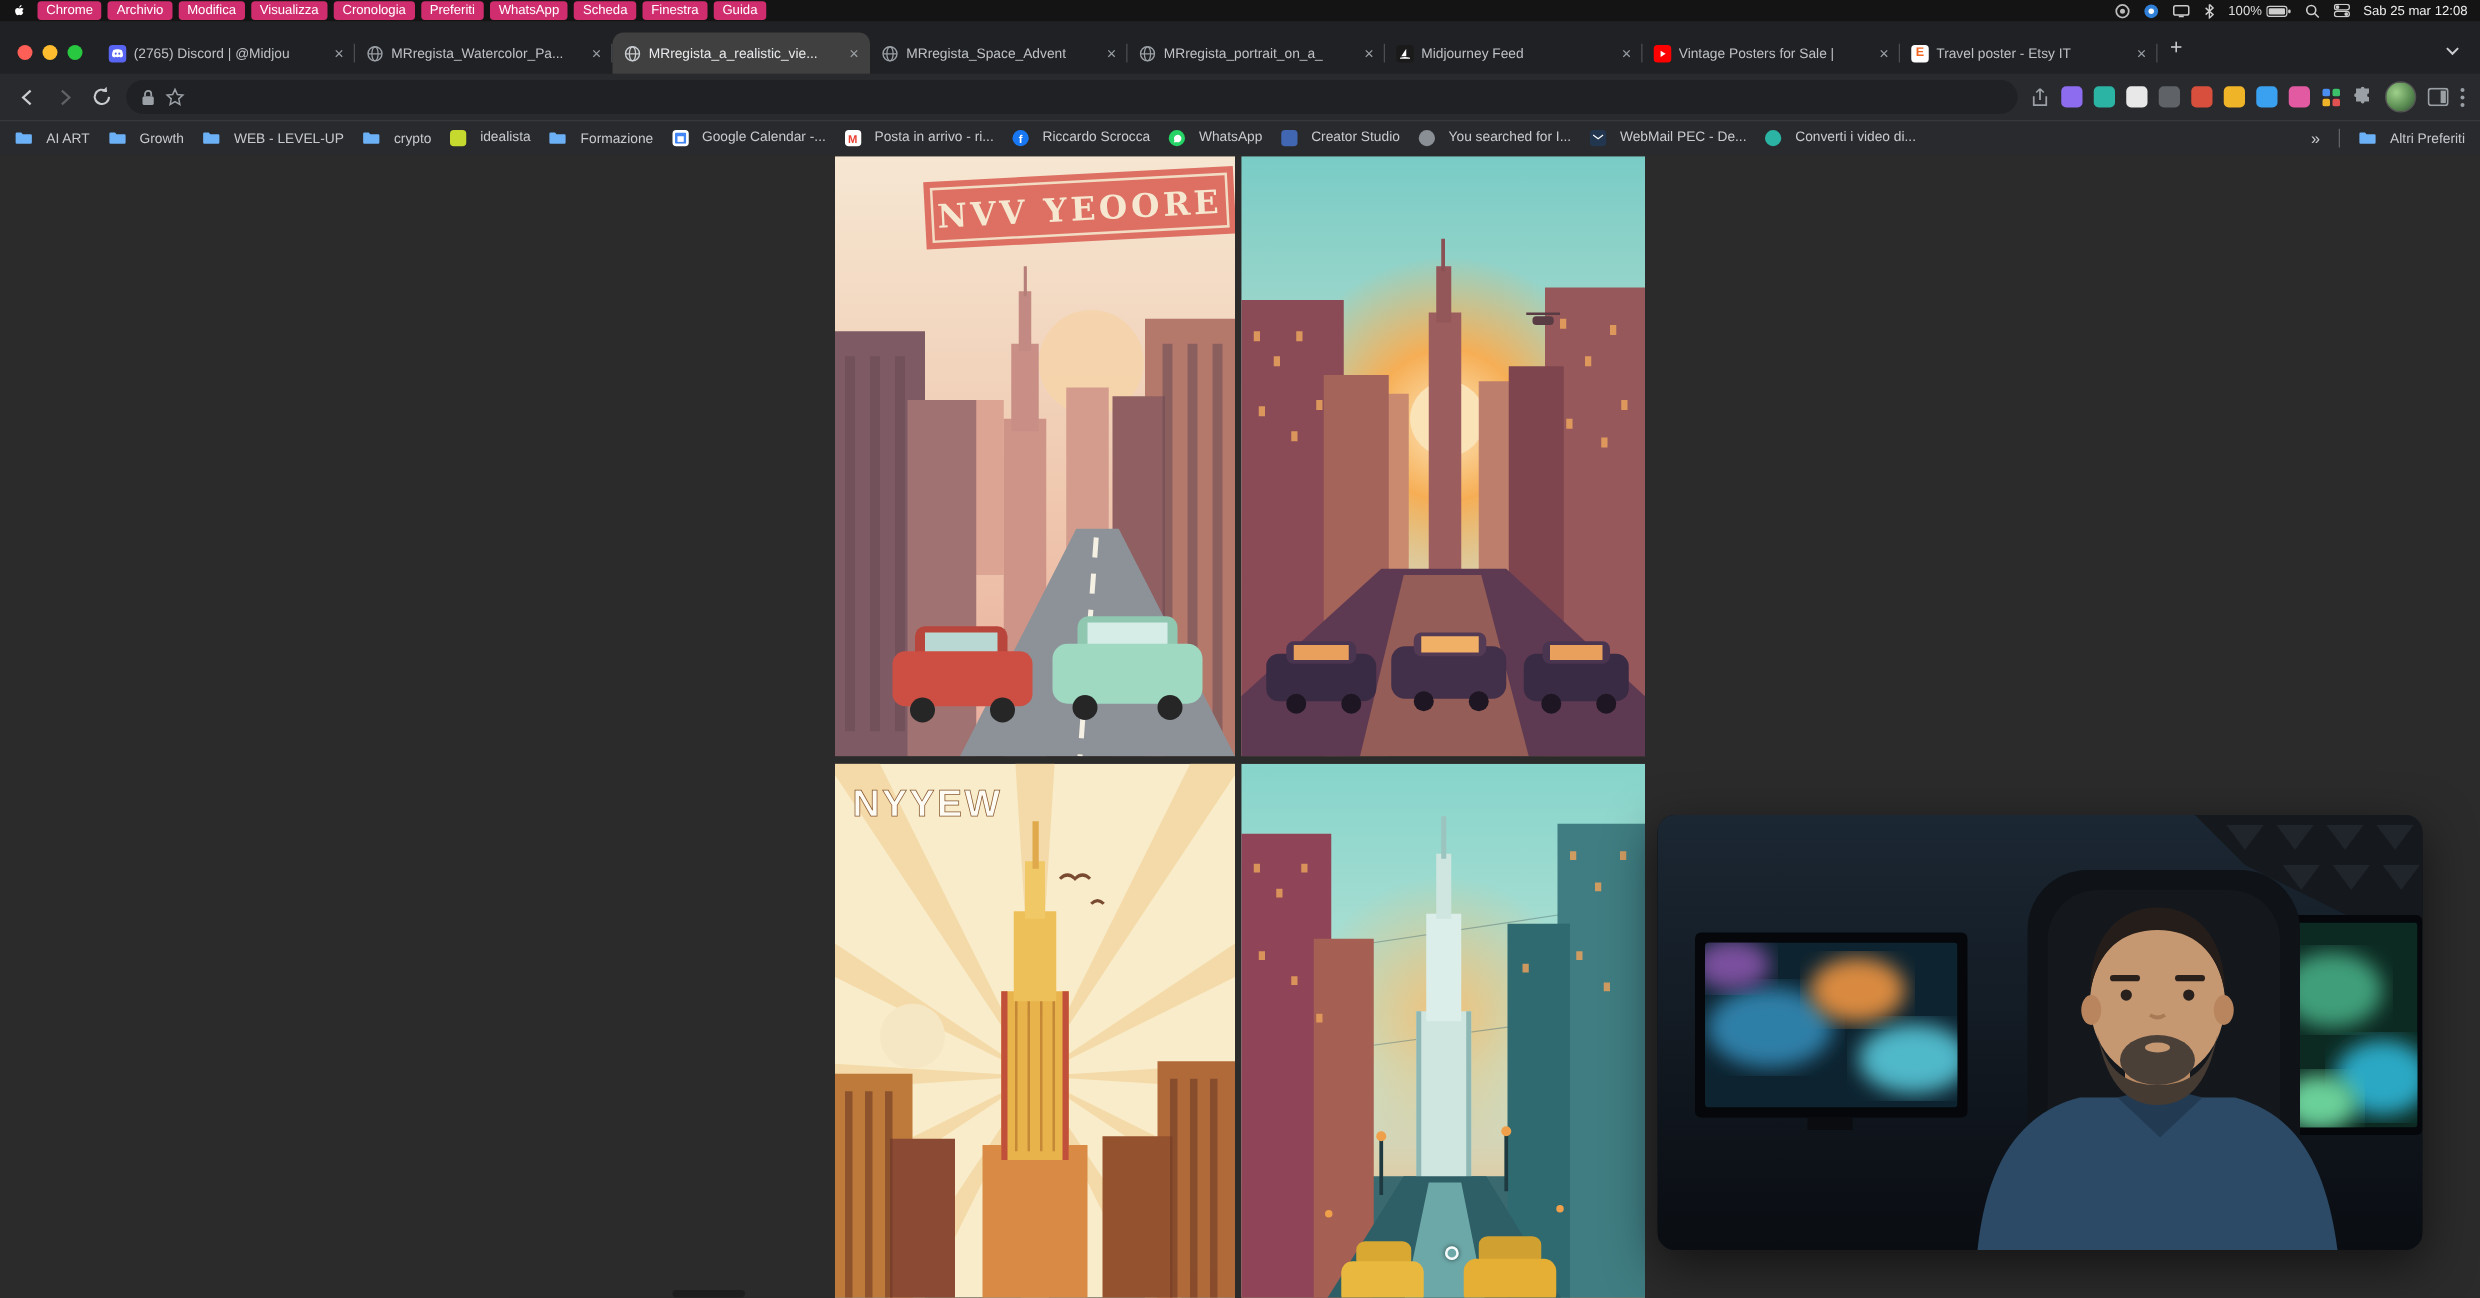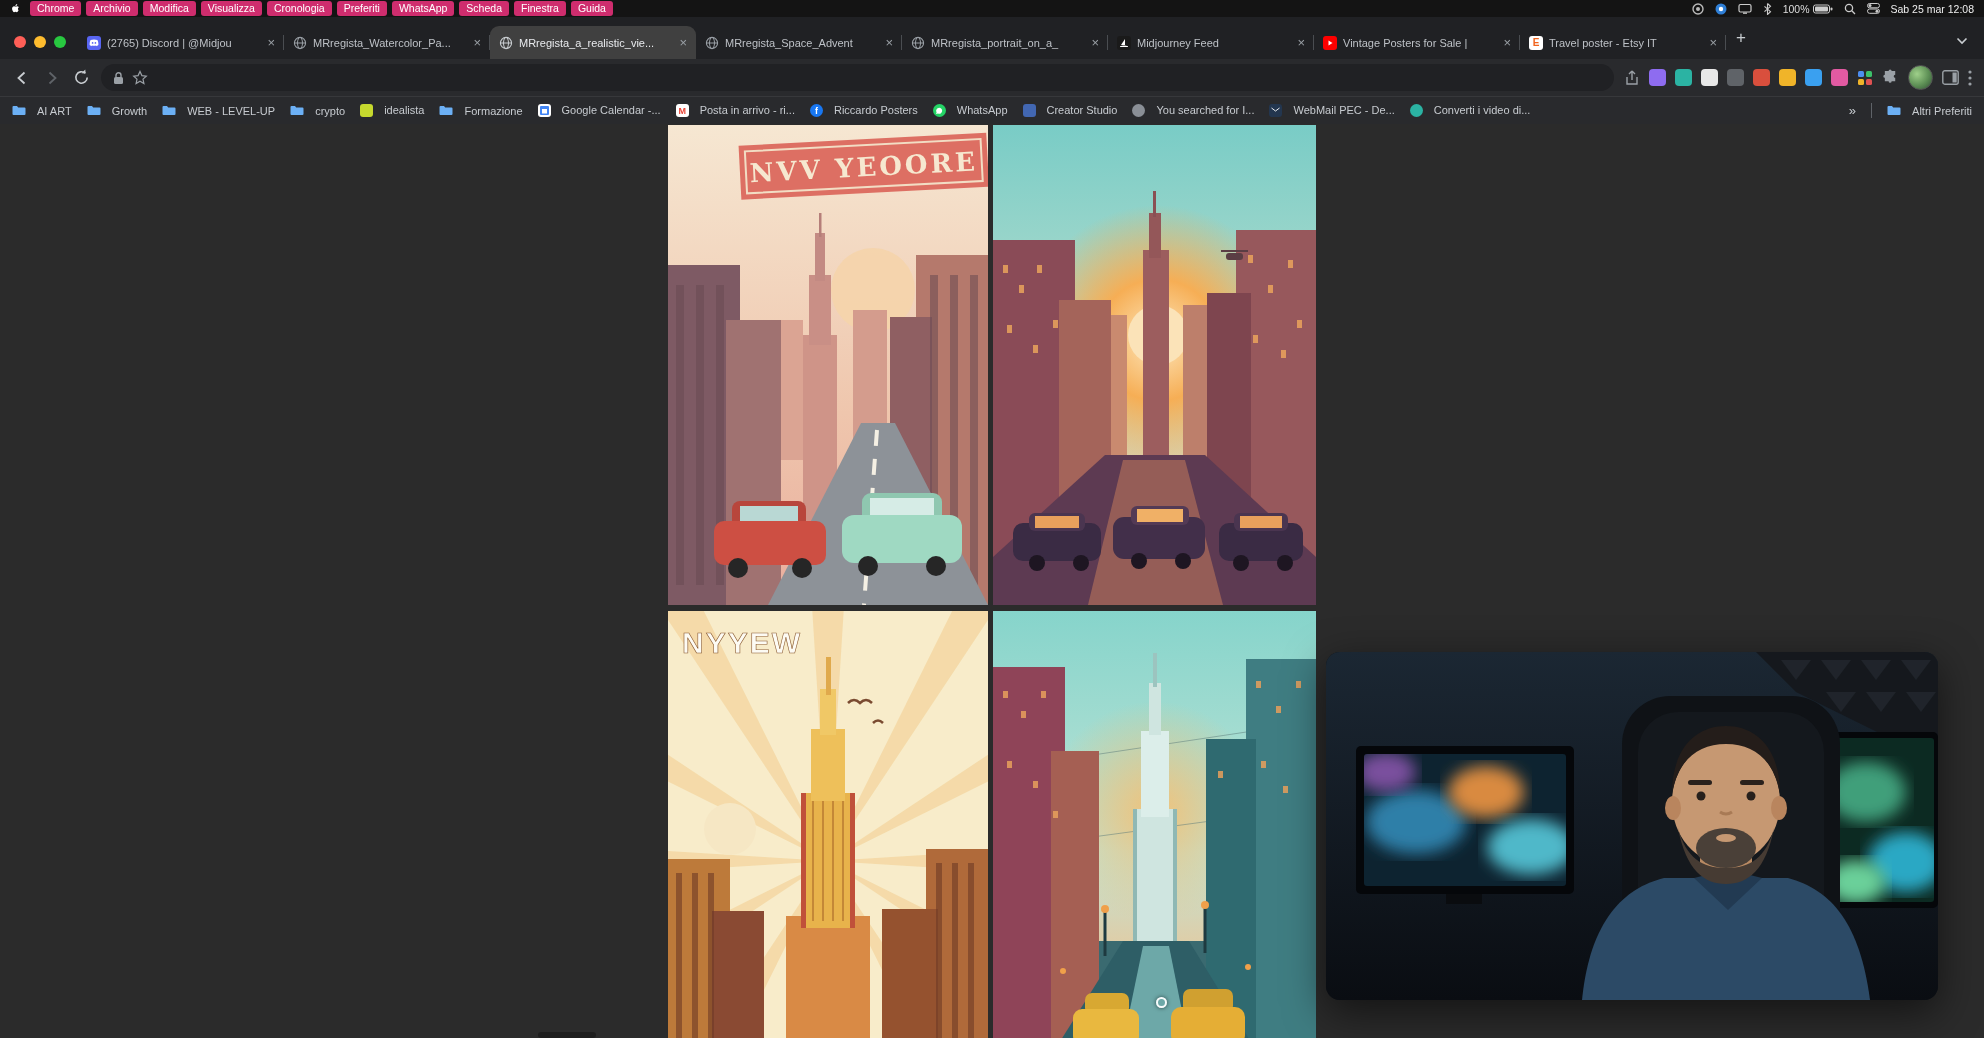--- a/index.html
+++ b/index.html
@@ -317,21 +317,21 @@
           </svg>
         </span>
         <span>Google Calendar -...</span>
       </span>
     <span class="bm">
         <span class="bm-fav" style="background:#fff; color:#ea4335;">M</span>
         <span>Posta in arrivo - ri...</span>
       </span>
     <span class="bm">
         <span class="bm-fav" style="background:#1877f2; border-radius:50%;">f</span>
-        <span>Riccardo Posters</span>
+        <span>Riccardo Scrocca</span>
       </span>
     <span class="bm">
         <span class="bm-fav" style="background:#25d366; border-radius:50%;">
           <svg width="8" height="8" viewBox="0 0 8 8">
             <path d="M1 7 L1.6 5.4 A3 3 0 1 1 3 6.6 Z" fill="#fff"></path>
           </svg>
         </span>
         <span>WhatsApp</span>
       </span>
     <span class="bm">

